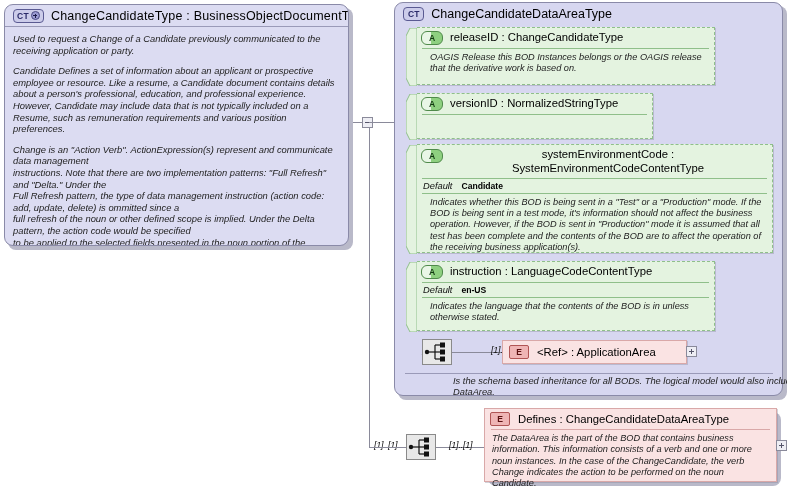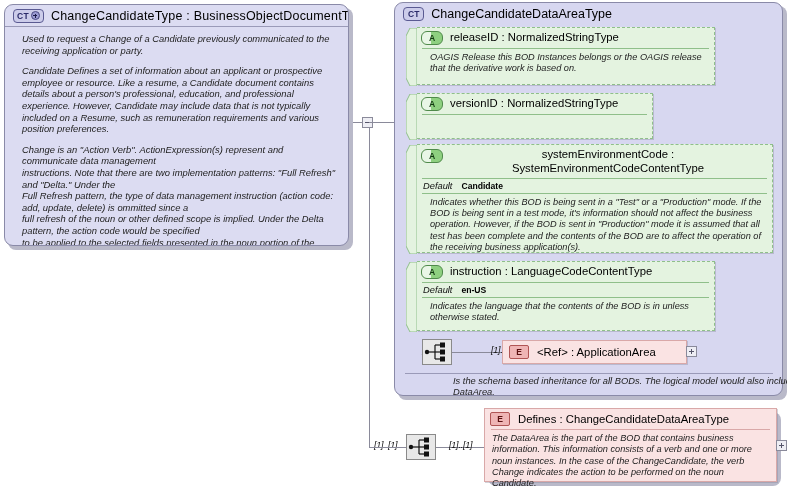--- a/index.html
+++ b/index.html
@@ -28,21 +28,21 @@
     height: 22px;
     display: flex; align-items: center;
     padding-left: 8px;
     border-bottom: 1px solid #9a9ab8;
   }
   .ct-title {
     font-size: 12.5px; color: #000; letter-spacing: .2px;
     margin-left: 7px; white-space: nowrap;
   }
   .ct-main .body {
-    padding: 6px 10px 4px 17px;
+    padding: 6px 10px 4px 8px;
     font-style: italic;
     font-size: 9.4px;
     line-height: 11.6px;
     color: #222;
   }
   .ct-main .body p { margin: 0 0 9px 0; }
   .ct-main .body p:last-child { margin-bottom: 0; }
 
   
   .ic-ct {
@@ -227,21 +227,21 @@
     </div>
 
     <div class="attr" style="left:22px; top:24px; width:298px; height:58px;">
       <div class="notch">
         <svg width="11" height="58" viewBox="0 0 11 58">
           <path d="M11 0 L4 0 L0 8 L0 50 L4 58 L11 58 Z" fill="#e4f3e0" stroke="#8fbf8a" stroke-width="1" stroke-dasharray="0"></path>
         </svg>
       </div>
       <div class="a-hdr">
         <span class="ic-a">A</span>
-        <span class="a-name">releaseID : NormalizedStringType</span>
+        <span class="a-name">releaseID : ChangeCandidateType</span>
       </div>
       <div class="rule"></div>
       <div class="a-desc">OAGIS Release this BOD Instances belongs or the OAGIS release that the derivative work is based on.</div>
     </div>
 
     <div class="attr" style="left:22px; top:90px; width:236px; height:46px;">
       <div class="notch">
         <svg width="11" height="46" viewBox="0 0 11 46">
           <path d="M11 0 L4 0 L0 8 L0 38 L4 46 L11 46 Z" fill="#e4f3e0" stroke="#8fbf8a" stroke-width="1"></path>
         </svg>

